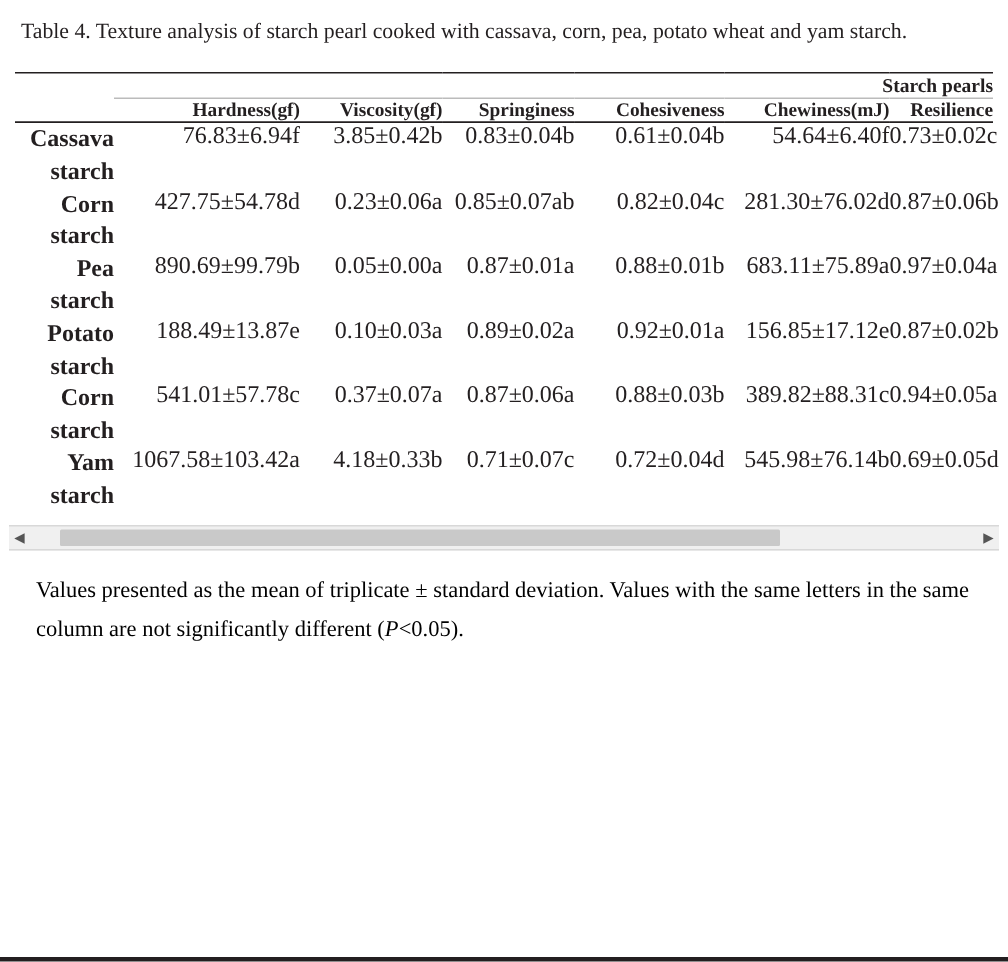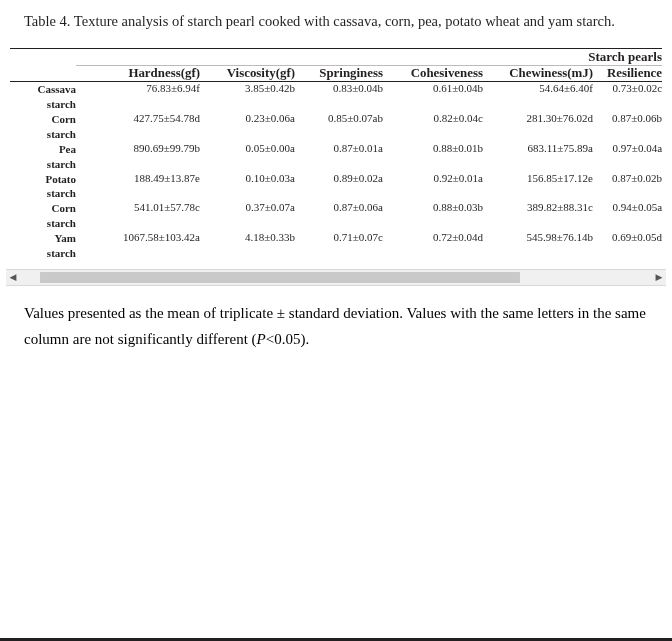--- a/index.html
+++ b/index.html
@@ -19,21 +19,21 @@
     width: 672px;
     height: 641px;
     box-sizing: border-box;
     padding: 0;
   }
   .caption {
     font-family: "Liberation Serif", serif;
     font-size: 14.5px;
     line-height: 1.55;
     color: #231f20;
-    padding: 10px 14px 0 24px;
+    padding: 10px 14px 0 14px;
     font-weight: 400;
   }
   .table-wrap {
     margin: 16px 10px 0 10px;
     position: relative;
   }
   table.data {
     border-collapse: collapse;
     width: 652px;
     table-layout: fixed;
@@ -62,21 +62,21 @@
     font-size: 12.9px;
     padding-top: 9px;
     padding-bottom: 8px;
     border-bottom: 1.4px solid #231f20;
     white-space: nowrap;
     margin-top: 37px;
   }
   .body-row td {
     padding-top: 11px;
     padding-bottom: 9px;
-    font-size: 11px;
+    font-size: 16px;
   }
   .body-row td.rowhead {
     font-weight: bold;
     line-height: 1.35;
   }
   .col-label { width: 66px; }
   .col-hard  { width: 124px; }
   .col-visc  { width: 95px; }
   .col-spring{ width: 88px; }
   .col-cohes { width: 100px; }

